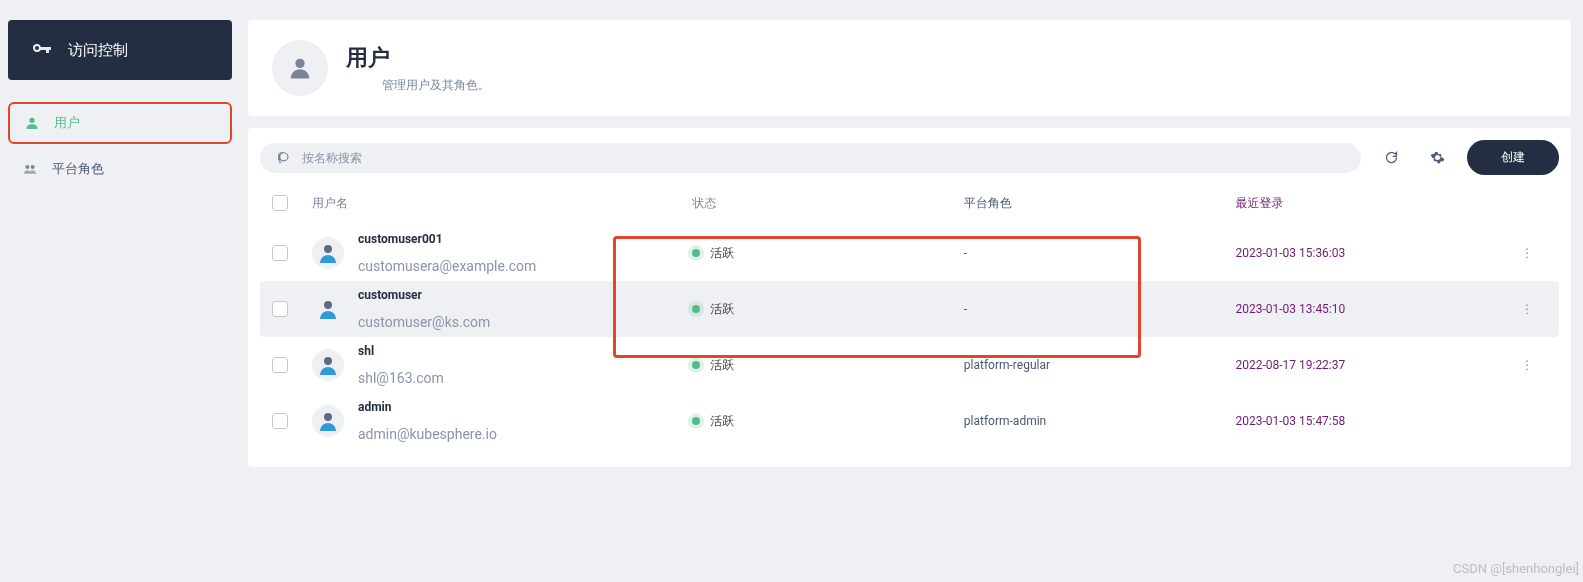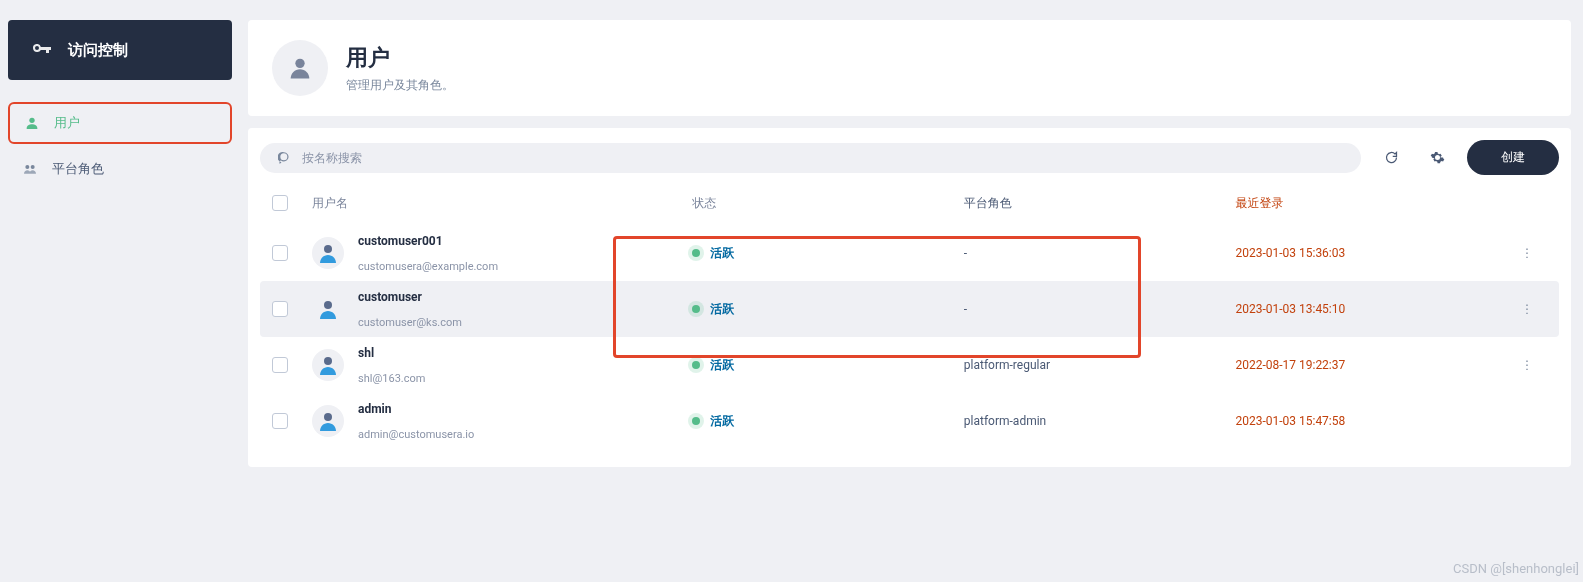--- a/index.html
+++ b/index.html
@@ -21,21 +21,21 @@
       background: #242e42;
       color: #fff;
       border-radius: 4px;
       padding: 18px 22px;
       display: flex;
       align-items: center;
       gap: 14px;
       margin-bottom: 22px;
     }
     .key-icon { width: 24px; height: 24px; fill: #fff; opacity: 0.9; }
-    .sidebar-title { font-size: 15px; font-weight: 700; }
+    .sidebar-title { font-size: 15px; font-weight: 400; }
     .sidebar-item {
       display: flex;
       align-items: center;
       gap: 14px;
       padding: 10px 14px;
       color: #4a5974;
       cursor: pointer;
       border-radius: 4px;
       margin-bottom: 6px;
     }
@@ -58,21 +58,21 @@
       gap: 18px;
     }
     .avatar-big {
       width: 56px; height: 56px;
       border-radius: 50%;
       background: #eff0f4;
       display: flex; align-items: center; justify-content: center;
     }
     .avatar-big svg { width: 28px; height: 28px; fill: #79849b; }
     .page-title { font-size: 22px; font-weight: 600; color: #242e42; }
-    .page-subtitle { font-size: 12px; color: #79879c; margin-top: 4px; }
+    .page-subtitle { font-size: 12px; color: #79879c; margin-top: 4px; margin-left: 36px; }
     
     .card { background: #fff; border-radius: 4px; padding: 12px 12px 18px; }
     .toolbar { display: flex; align-items: center; gap: 14px; margin-bottom: 6px; }
     .search-wrap {
       flex: 1;
       background: #eff0f4;
       border-radius: 18px;
       padding: 8px 18px;
       display: flex; align-items: center; gap: 10px;
     }
@@ -98,43 +98,43 @@
     
     .table { width: 100%; }
     .tr { display: flex; align-items: center; padding: 0 12px; min-height: 56px; border-radius: 4px; }
     .tr.header { min-height: 44px; color: #7a849b; font-size: 12px; }
     .tr.row { background: #fff; }
     .tr.row.hover { background: #eff0f4; padding-left: 12px; }
     .col-check { width: 40px; }
     .col-name { flex: 1.4; display: flex; align-items: center; gap: 14px; }
     .col-status { flex: 1; display: flex; align-items: center; gap: 10px; }
     .col-role { flex: 1; color: #4a5974; }
-    .col-login { flex: 1; color: #c2410c; }
+    .col-login { flex: 1; color: #701a75; }
     .col-more { width: 40px; text-align: center; cursor: pointer; color: #79879c; }
     
     .checkbox {
       width: 16px; height: 16px;
       border: 1px solid #c1c9d7; border-radius: 3px;
       background: #fff; cursor: pointer;
     }
     .user-avatar {
       width: 32px; height: 32px; border-radius: 50%;
       background: #eff0f4;
       display: flex; align-items: center; justify-content: center;
       overflow: hidden;
     }
     .user-avatar svg { width: 24px; height: 24px; }
     .username { font-weight: 700; color: #242e42; font-size: 12px; }
-    .useremail { color: #8b94a8; font-size: 11px; margin-top: 12px; }
+    .useremail { color: #8b94a8; font-size: 14px; margin-top: 12px; }
     .status-dot {
       width: 8px; height: 8px; border-radius: 50%;
       background: #55bc8a;
       box-shadow: 0 0 0 4px rgba(85,188,138,0.18);
     }
-    .status-text { font-weight: 700; color: #0369a1; }
+    .status-text { font-weight: 400; color: #404040; }
     
     .highlight-box {
       position: absolute;
       border: 3px solid #e2452a;
       border-radius: 4px;
       pointer-events: none;
       top: 236px; left: 613px;
       width: 528px; height: 122px;
     }
     
@@ -309,21 +309,21 @@
               </div>
               <div class="col-name">
                 <div class="user-avatar">
                   <svg viewBox="0 0 24 24">
                     <circle cx="12" cy="8" r="4" fill="#5a6b8c"></circle>
                     <path d="M4 22c0-4.4 3.6-8 8-8s8 3.6 8 8H4z" fill="#329bde"></path>
                   </svg>
                 </div>
                 <div>
                   <div class="username">admin</div>
-                  <div class="useremail">admin@customusera.io</div>
+                  <div class="useremail">admin@kubesphere.io</div>
                 </div>
               </div>
               <div class="col-status">
                 <span class="status-dot"></span>
                 <span class="status-text">活跃</span>
               </div>
               <div class="col-role">platform-admin</div>
               <div class="col-login">2023-01-03 15:47:58</div>
               <div class="col-more"></div>
             </div>

